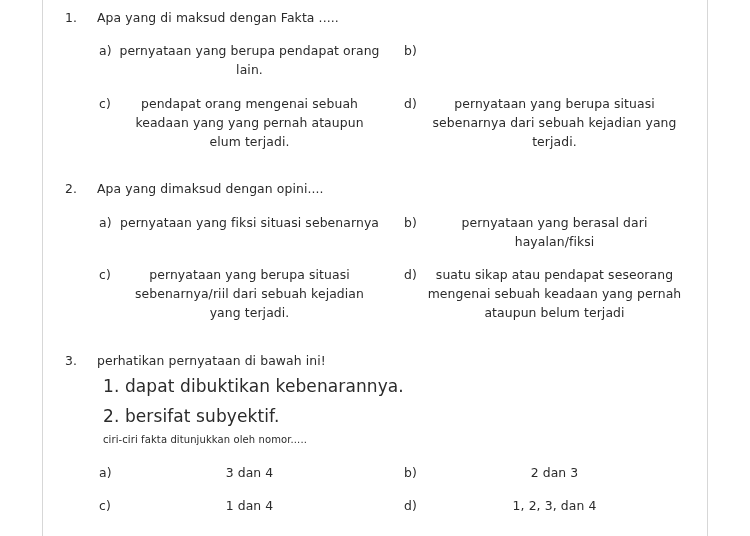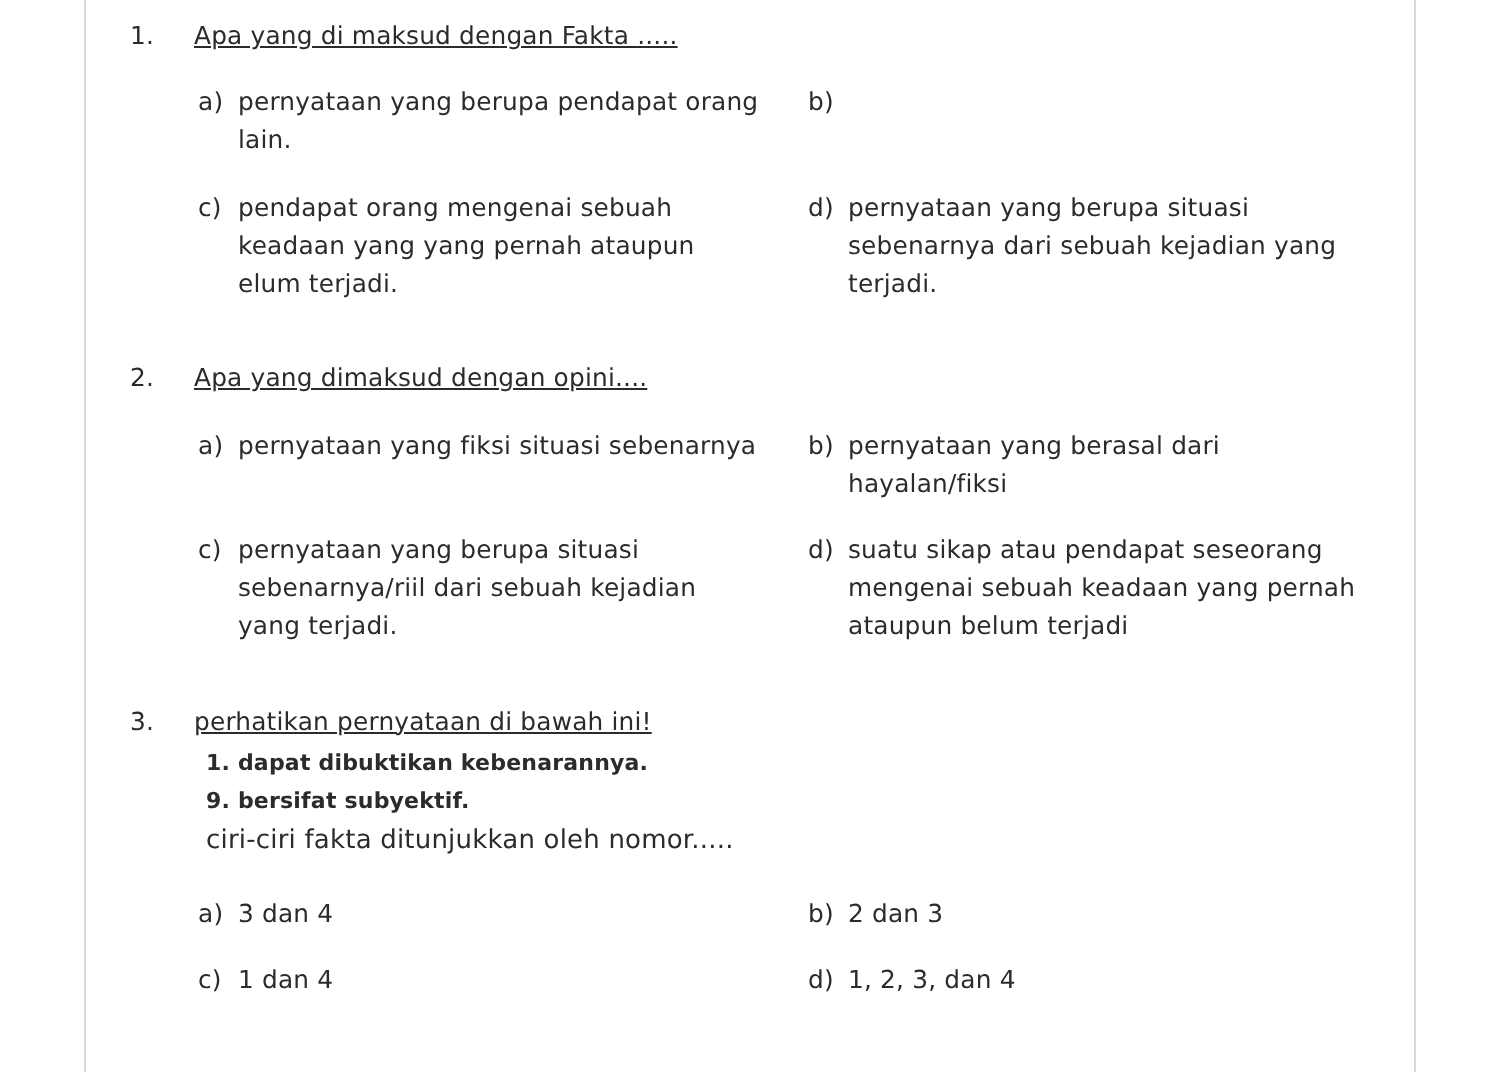--- a/index.html
+++ b/index.html
@@ -55,36 +55,34 @@
     line-height: 1.55;
     letter-spacing: 0.1px;
   }
   .q-num {
     width: 32px;
     flex: 0 0 32px;
     text-align: left;
   }
   .q-text {
     flex: 1 1 auto;
-    text-decoration: underline;
   }
 
   
   .q-statements {
     margin: 2px 0 0 0;
     padding: 0;
     list-style: none;
-    font-size: 11px;
+    font-size: 17px;
     line-height: 1.75;
     letter-spacing: 0.1px;
-    font-weight: bold;
   }
   .q-statements li { margin: 0; }
   .q-closing {
-    font-size: 13px;
+    font-size: 10px;
     line-height: 1.75;
     letter-spacing: 0.1px;
   }
 
   
   .options {
     display: grid;
     grid-template-columns: 1fr 1fr;
     column-gap: 24px;
     row-gap: 0;
@@ -95,20 +93,21 @@
     font-size: 12.4px;
     line-height: 1.55;
     letter-spacing: 0.1px;
   }
   .opt-label {
     flex: 0 0 auto;
     width: 20px;
   }
   .opt-text {
     flex: 1 1 auto;
+    text-align: center;
   }
 
   
   .gap-head   { height: 14px; }
   .gap-rowsep { height: 14px; }
   .gap-q      { height: 28px; }
   .opts-indent { padding-left: 34px; }
   .stmt-indent { padding-left: 38px; }
 </style>
 </head>
@@ -196,21 +195,21 @@
 
     <div class="question">
       <div class="q-head">
         <span class="q-num">3.</span>
         <span class="q-text">perhatikan pernyataan di bawah ini!</span>
       </div>
 
       <div class="stmt-indent">
         <ul class="q-statements">
           <li>1. dapat dibuktikan kebenarannya.</li>
-          <li>9. bersifat subyektif.</li>
+          <li>2. bersifat subyektif.</li>
         </ul>
         <div class="q-closing">ciri-ciri fakta ditunjukkan oleh nomor.....</div>
       </div>
 
       <div class="gap-head"></div>
 
       <div class="opts-indent">
         <div class="options">
           <div class="option">
             <span class="opt-label">a)</span>

